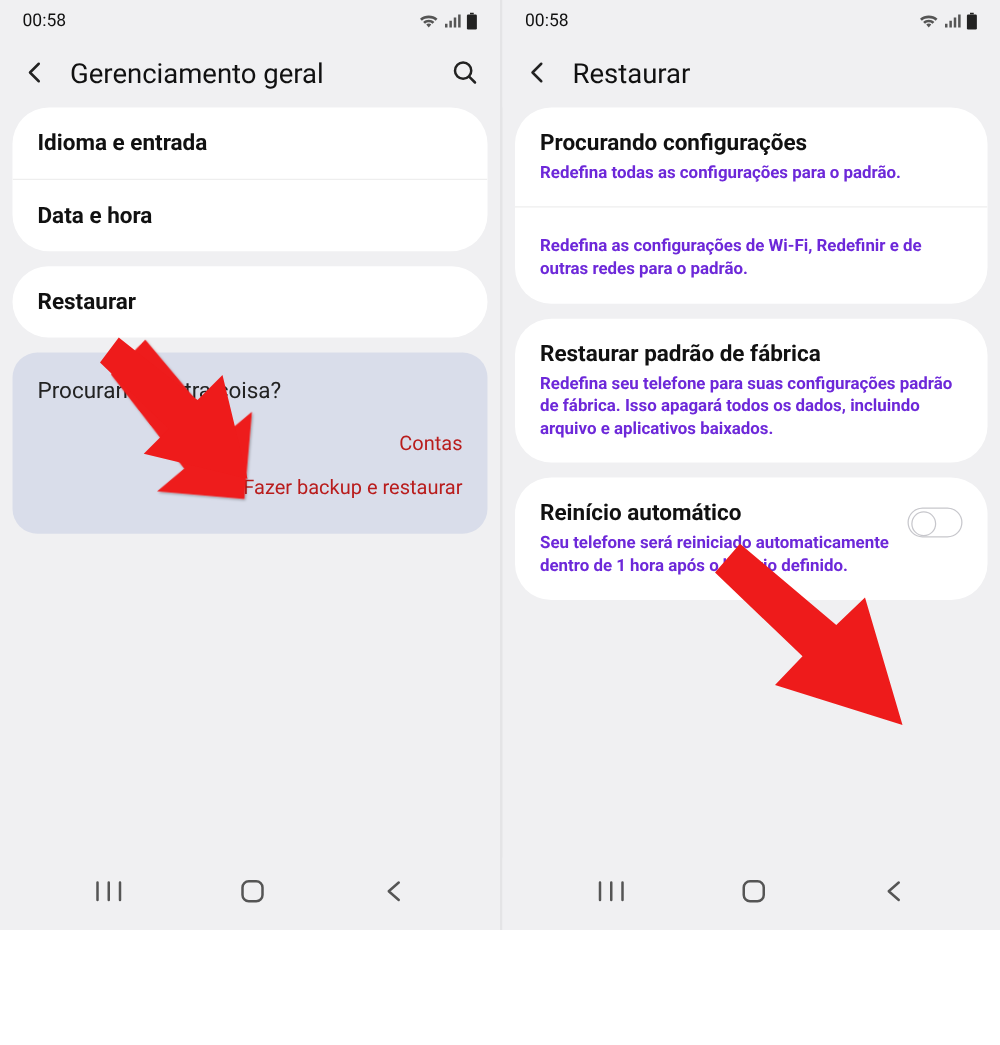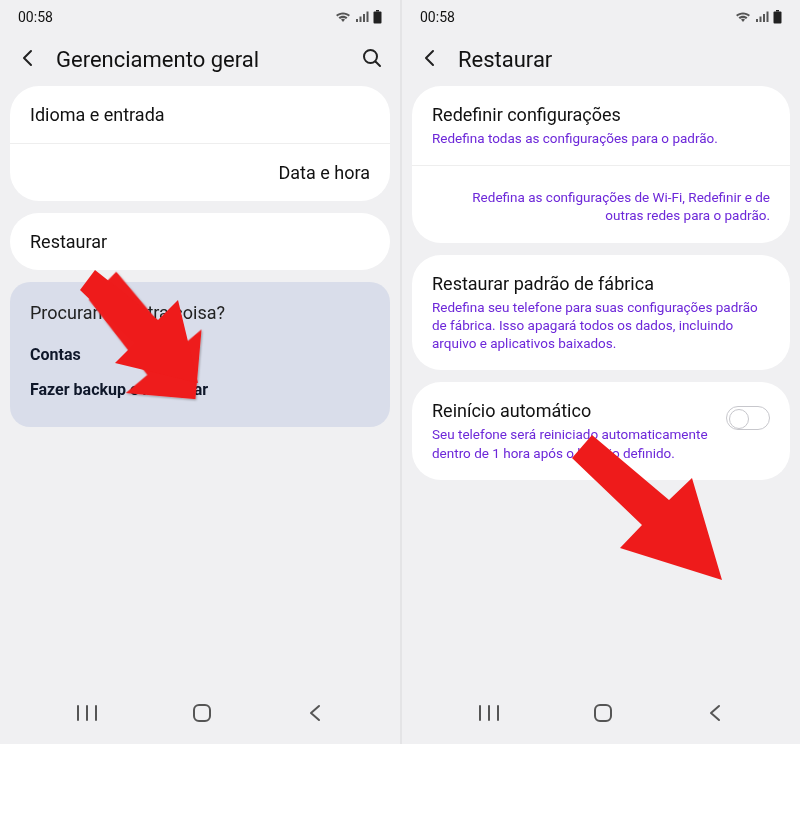--- a/index.html
+++ b/index.html
@@ -49,27 +49,28 @@
     display: inline-flex;
     align-items: center;
     justify-content: center;
     color: #222;
   }
   .content { padding: 0 10px; display: flex; flex-direction: column; gap: 12px; }
   .card {
     background: #fff;
     border-radius: 29px;
     overflow: hidden;
+    font-weight: bold;
   }
   .row {
     padding: 18px 20px;
     font-size: 18px;
     color: #111;
   }
-  .row + .row { border-top: 1px solid #eee; text-align: right; }
+  .row + .row { border-top: 1px solid #eee; }
   .row .sub {
     font-size: 13.5px;
     color: #6d28d9;
     margin-top: 4px;
     line-height: 1.35;
   }
   .row.withtoggle { display: flex; gap: 12px; align-items: flex-start; }
   .row.withtoggle .txt { flex: 1; }
   .toggle {
     width: 44px; height: 24px;
@@ -93,25 +94,26 @@
     background: #d9ddea;
     border-radius: 20px;
     padding: 20px;
   }
   .suggestcard .q {
     font-size: 18px;
     color: #222;
     margin-bottom: 14px;
   }
   .suggestcard .link {
-    color: #0f172a;
+    color: #b91c1c;
     font-size: 16px;
-    font-weight: 700;
+    font-weight: 400;
     padding: 8px 0;
     display: block;
+    text-align: right;
   }
   .navbar {
     position: absolute;
     bottom: 0; left: 0; right: 0;
     height: 58px;
     display: flex;
     align-items: center;
     justify-content: space-around;
     padding: 0 30px;
     background: #f0f0f2;
@@ -248,21 +250,21 @@
       <svg width="20" height="20" viewBox="0 0 20 20">
           <path d="M13 3 L6 10 L13 17" stroke="#222" stroke-width="2" fill="none" stroke-linecap="round" stroke-linejoin="round"></path>
         </svg>
     </span>
     <span class="title">Restaurar</span>
   </div>
 
   <div class="content">
     <div class="card">
       <div class="row">
-        <div>Redefinir configurações</div>
+        <div>Procurando configurações</div>
         <div class="sub">Redefina todas as configurações para o padrão.</div>
       </div>
       <div class="row">
         <div class="sub">Redefina as configurações de Wi-Fi, Redefinir e de outras redes para o padrão.</div>
       </div>
     </div>
 
     <div class="card">
       <div class="row">
         <div>Restaurar padrão de fábrica</div>

